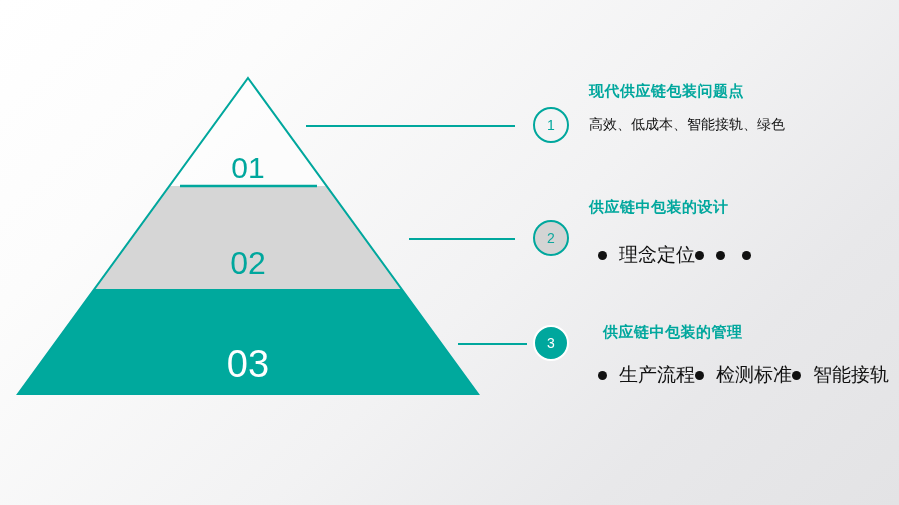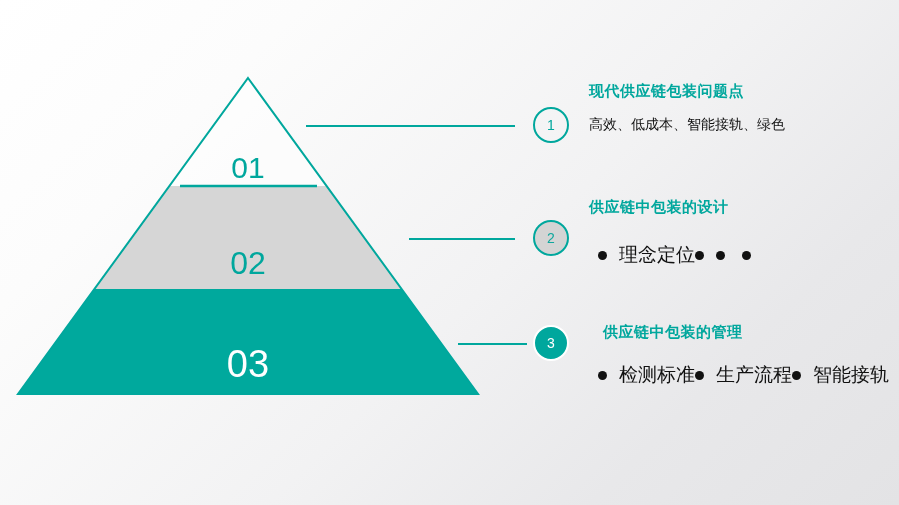--- a/index.html
+++ b/index.html
@@ -193,25 +193,25 @@
 
   <div class="section">
     <div class="connector" style="left:458px; top:343px; width:69px;"></div>
     <div class="marker marker-solid" style="left:533px; top:325px;">3</div>
     <div class="sec-title" style="left:589px; top:323px;margin-left:14px;">供应链中包装的管理</div>
 
     <div class="bullets" style="left:598px; top:362px;">
       <div class="bullet-col">
         <div class="bullet-item">
           <span class="bullet-dot"></span>
+          <span>生产流程</span>
+        </div>
+        <div class="bullet-item">
+          <span class="bullet-dot"></span>
           <span>检测标准</span>
-        </div>
-        <div class="bullet-item">
-          <span class="bullet-dot"></span>
-          <span>生产流程</span>
         </div>
         <div class="bullet-item">
           <span class="bullet-dot"></span>
           <span>智能接轨</span>
         </div>
       </div>
     </div>
   </div>
 
 </div>

